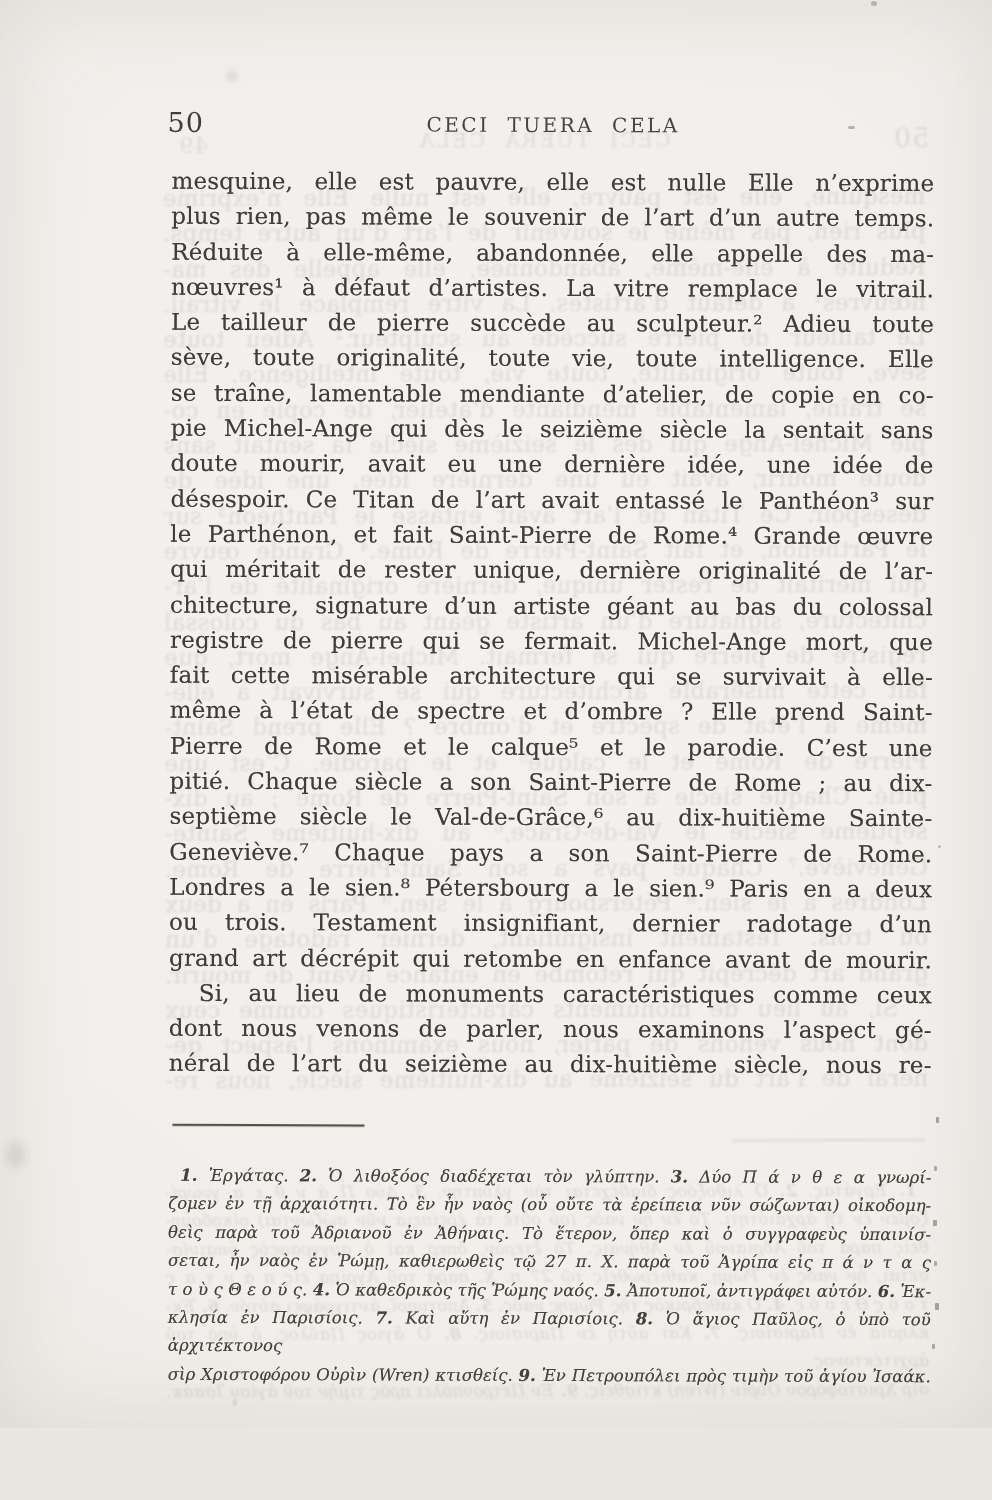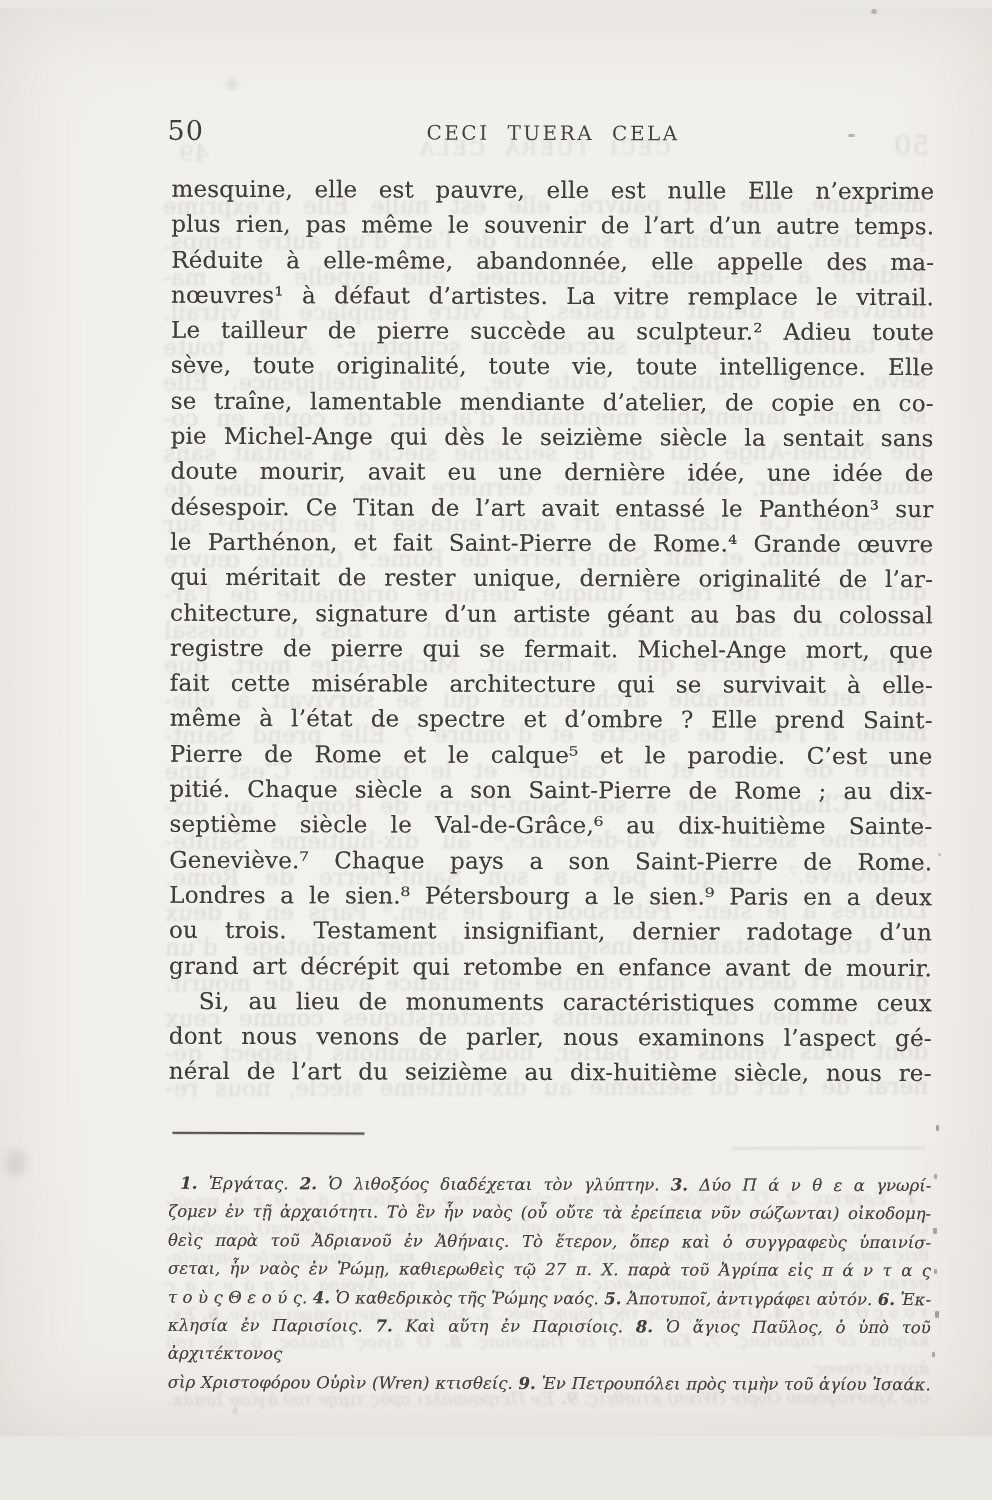--- a/index.html
+++ b/index.html
@@ -1,21 +1,20 @@
 <!DOCTYPE html>
 <html><head>
 <meta charset="utf-8">
 <style>
   html,body{margin:0;padding:0;background:#e9e7e2;}
   .page{
     position:relative;width:992px;height:1428px;overflow:hidden;
     background:radial-gradient(ellipse 120% 90% at 48% 42%, #f4f2ee 0%, #f1efeb 55%, #e9e7e1 100%);
     box-shadow:inset 0 0 90px rgba(110,105,95,.14);
     font-family:"DejaVu Serif", serif;
-    margin-top:8px;
   }
   
   .content{
     position:absolute;left:172px;top:0;width:763px;height:100%;
     transform:rotate(.18deg);transform-origin:50% 0;color:#3f3d37;
   }
   .running-head{position:absolute;top:106px;left:0;width:100%;height:42px;}
   .pageno{position:absolute;left:-4px;top:2px;font-size:27px;letter-spacing:1px;}
   .title{
     position:absolute;left:0;width:100%;top:7px;text-align:center;

